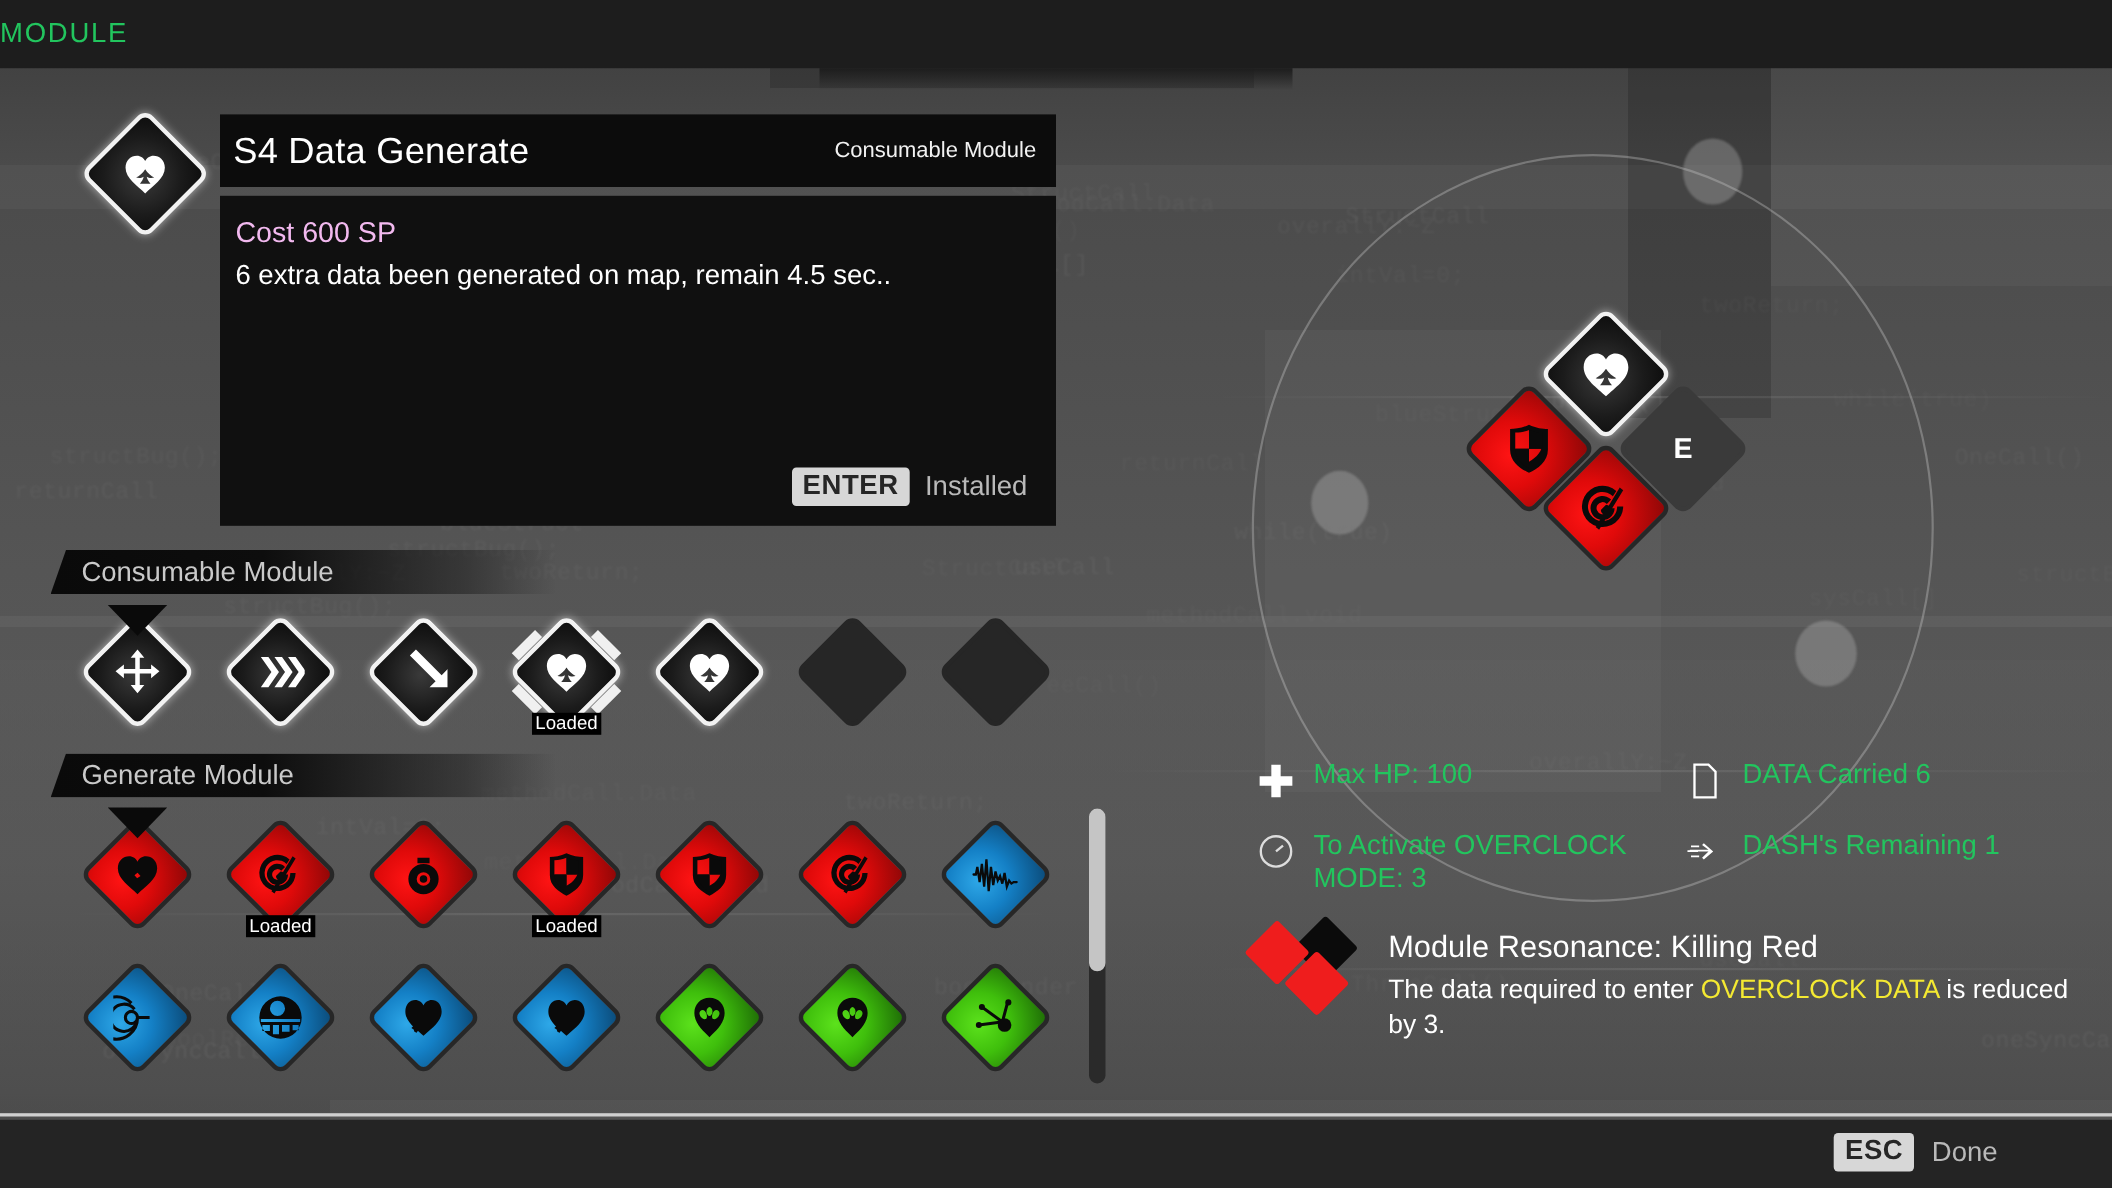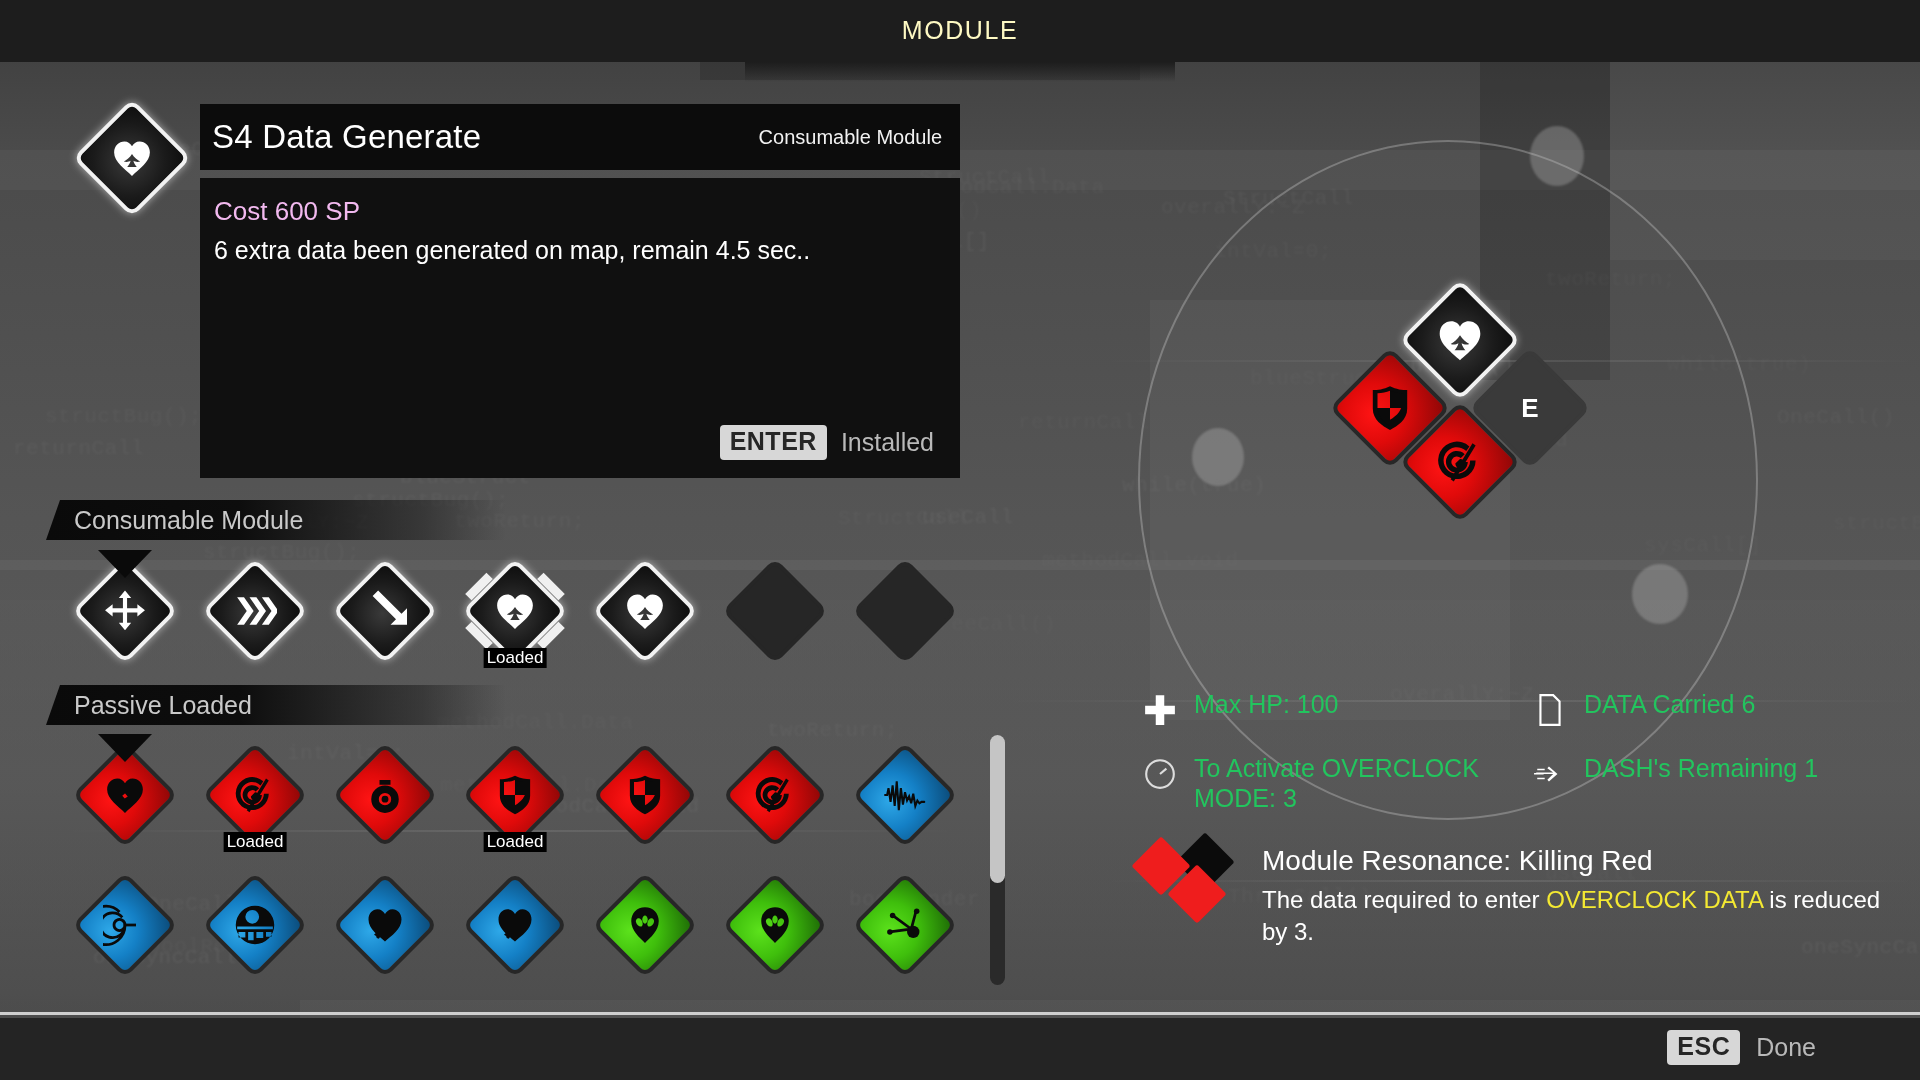--- a/index.html
+++ b/index.html
@@ -58,22 +58,22 @@
   }
 
   
   .topbar {
     position: absolute; top: 0; left: 0; right: 0; height: 62px;
     background: #1d1d1d;
     z-index: 40;
   }
   .topbar .title {
     position: absolute; left: 0; right: 0; top: 16px;
-    text-align: center;
-    color: #fef9c3;
+    text-align: left;
+    color: #22c55e;
     font-size: 25px;
     letter-spacing: 1.6px;
   }
   .topbar-tab {
     position: absolute; left: 50%; transform: translateX(-50%);
     top: 62px; width: 430px; height: 20px;
     background: linear-gradient(180deg, #1d1d1d, rgba(29,29,29,0));
   }
 
   
@@ -402,21 +402,21 @@
       </div>
       <div class="slot">
         <div class="dia empty"></div>
       </div>
       <div class="slot">
         <div class="dia empty"></div>
       </div>
     </div>
 
   <div class="banner" style="left:46px;top:685px;width:460px;">
-    <span>Passive Loaded</span>
+    <span>Generate Module</span>
   </div>
   <div class="grid-row" id="row-passive1" style="left:72px;top:742px;">
       <div class="slot">
         <div class="dia red"></div>
         <div class="glyph">
           <svg viewBox="0 0 64 64">
             <path fill="#0a0a0a" d="M32 58C22 48 6 38 6 24 6 14 13 8 21 8c5 0 9 3 11 7 2-4 6-7 11-7 8 0 15 6 15 16 0 14-16 24-26 34zM26 18l8 10-6 5 8 9-4 8-2-12 6-4-8-9z"></path>
           </svg>
         </div>
         <div class="sel-caret"></div>

